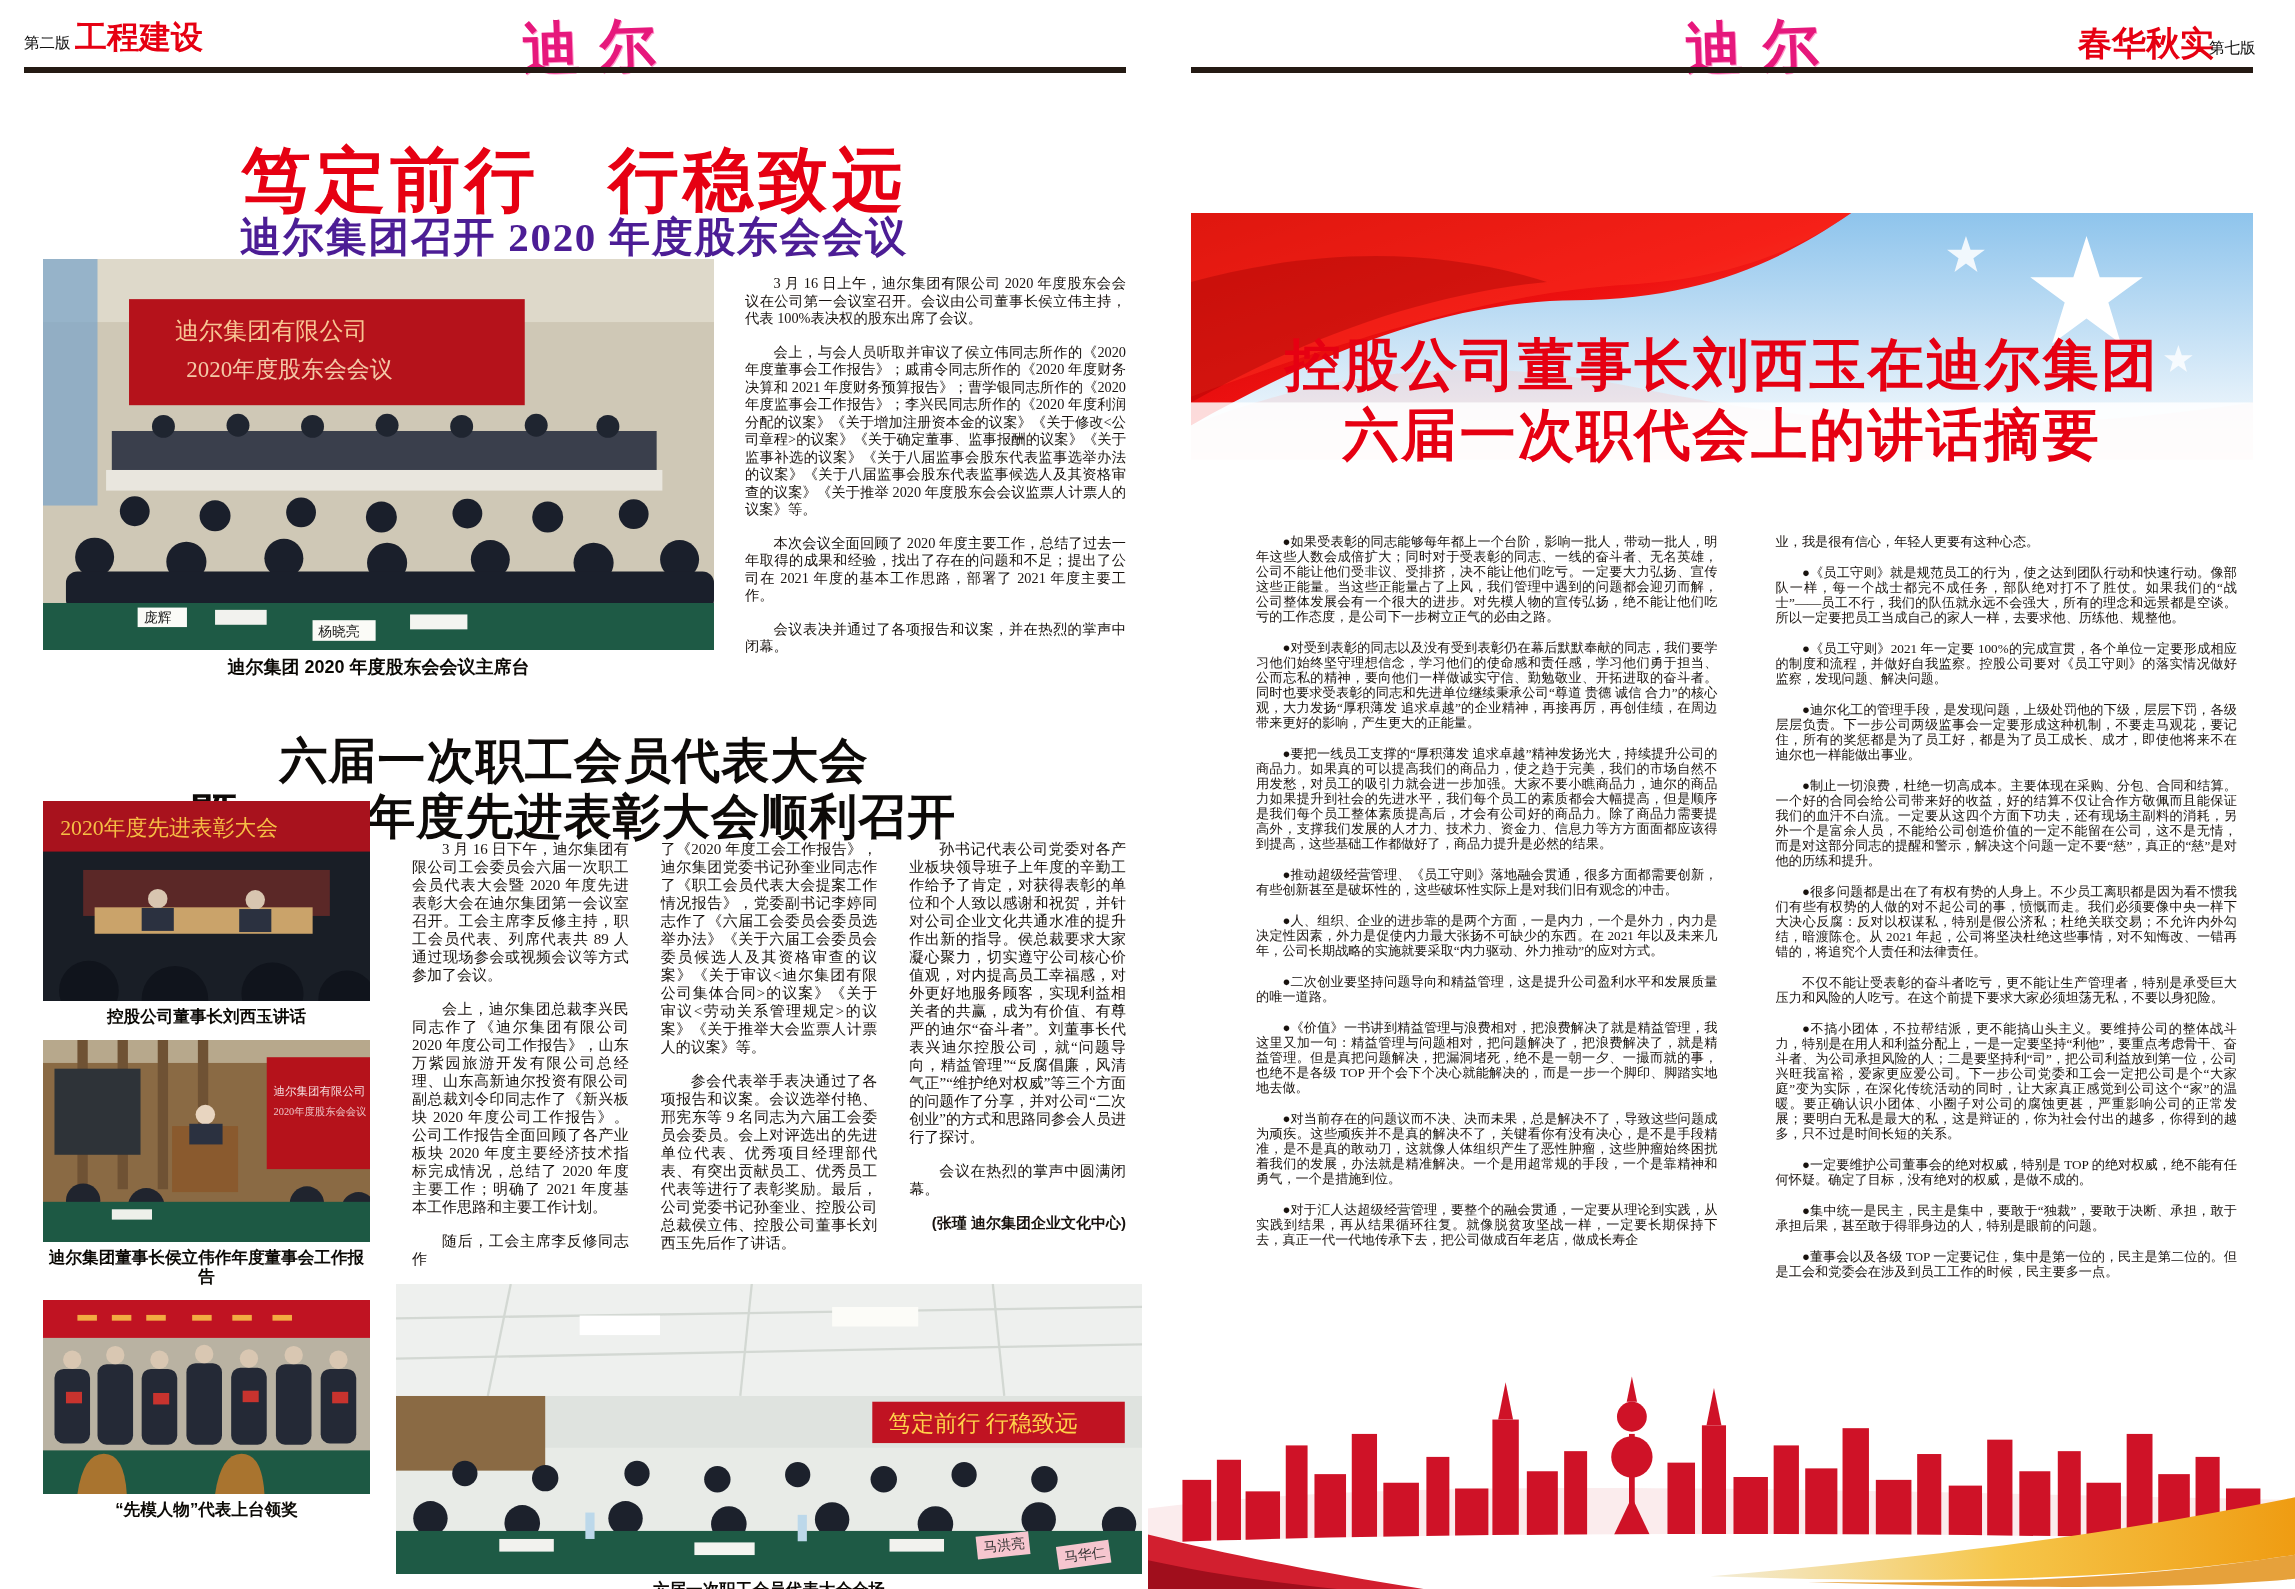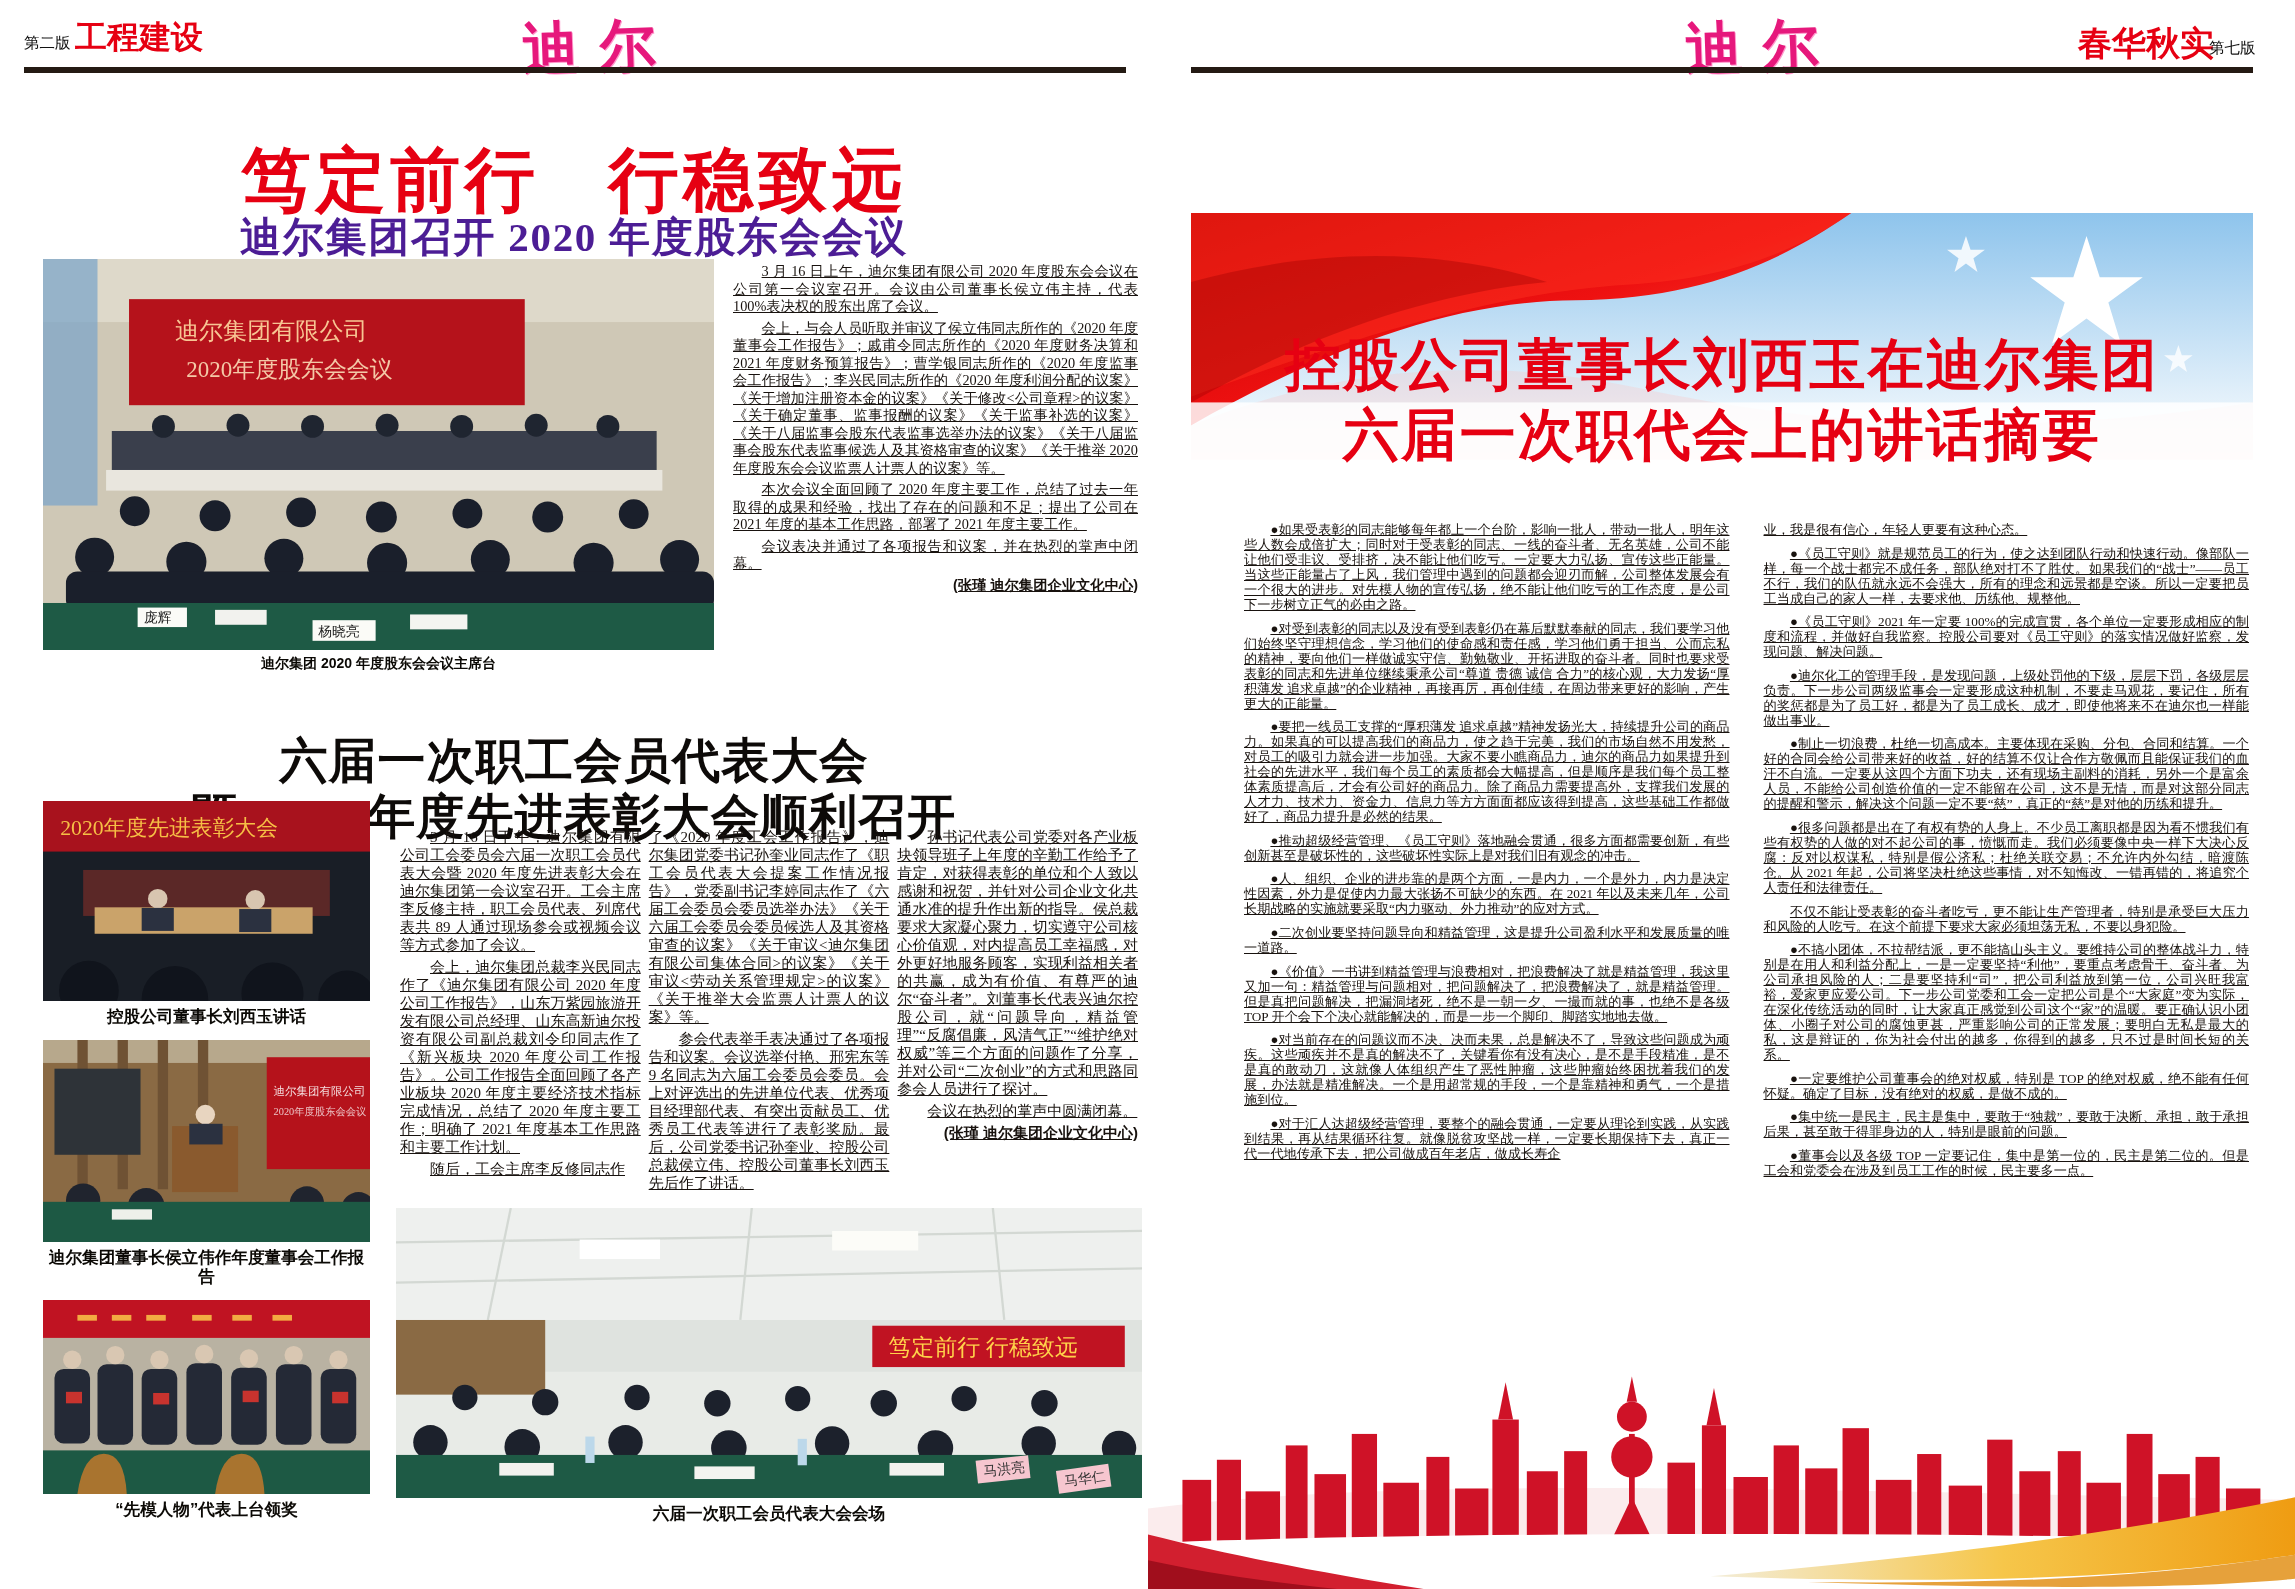--- a/index.html
+++ b/index.html
@@ -20,26 +20,26 @@
   .headline1{position:absolute;left:0;top:87px;width:1148px;text-align:center;
              font-family:"Liberation Sans","DejaVu Sans",sans-serif;font-weight:900;
              font-size:70px;color:#e60012;letter-spacing:4.6px;word-spacing:45px;}
   .subhead{position:absolute;left:0;top:176px;width:1148px;text-align:center;
            font-weight:bold;font-size:41px;letter-spacing:1.7px;color:#4c1d95;}
   .a1-row{position:absolute;left:43px;top:259px;width:1099px;display:flex;gap:15px;}
   .photo{background:#fca5a5;overflow:hidden;flex:none;margin:0;}
   .photo svg{display:block;width:100%;height:100%;}
   .a1-photo{width:671px;height:391px;}
   .a1-text{width:413px;max-height:397px;overflow:hidden;font-size:14.3px;line-height:17.5px;text-align:justify;}
-  p{margin:4px;text-indent:2em;text-decoration:underline;}
+  p{margin:16px;text-indent:2em;}
   p.flush{text-indent:0;}
   .byline{font-family:"Liberation Sans","DejaVu Sans",sans-serif;font-weight:bold;
           text-align:right;text-indent:0;margin-top:3.4px;font-size:14.3px;}
   .caption{font-family:"Liberation Sans","DejaVu Sans",sans-serif;font-weight:bold;color:#0b0905;}
-  .cap1{position:absolute;left:43px;top:655px;width:671px;text-align:center;font-size:14px;}
+  .cap1{position:absolute;left:43px;top:655px;width:671px;text-align:center;font-size:18px;}
 
   
   .headline2{position:absolute;left:0;top:693px;width:1148px;text-align:center;
              font-weight:bold;font-size:48px;line-height:56px;color:#0d0a08;letter-spacing:1.1px;}
   .a2-row{position:absolute;left:43px;top:801px;width:1099px;display:flex;gap:26px;}
   .a2-photos{width:327px;flex:none;}
   .a2-photos .photo{width:327px;margin-bottom:5.7px;}
   .ph-a{height:200px;} .ph-b{height:202px;} .ph-c{height:194px;}
   .a2-photos .caption{font-size:16.6px;text-align:center;margin:0 0 13.8px;line-height:19.5px;}
   .a2-main{flex:1;padding-top:23px;}

